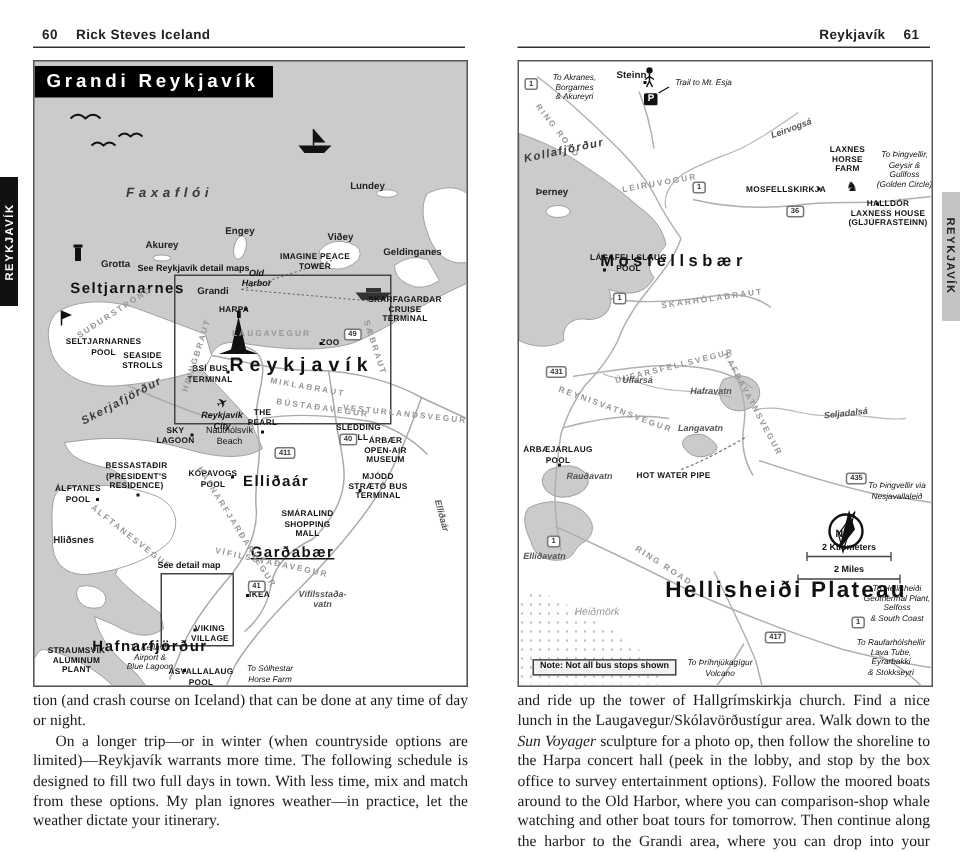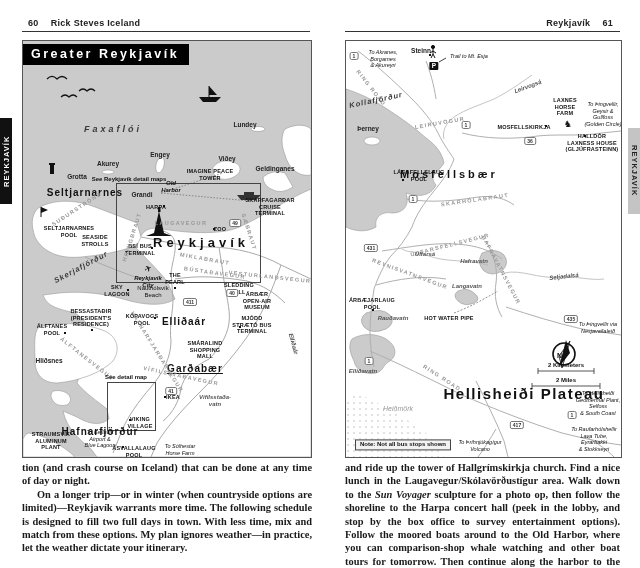--- a/index.html
+++ b/index.html
@@ -42,21 +42,21 @@
   .c-shield{font-size:5px;font-weight:bold;border:1px solid #777;background:#fff;
             padding:0 2px;border-radius:2px;color:#333;}
   .c-pbox{font-size:6.5px;font-weight:bold;background:#111;color:#fff;padding:0 2.5px;border-radius:1px;}
   .c-note{font-size:6px;font-weight:bold;border:1px solid #444;background:#f2f2f2;
           padding:1px 4px;white-space:nowrap;}
   .c-plateau{font-size:15px;font-weight:bold;letter-spacing:1.5px;}
   .c-scale{font-size:6px;font-weight:bold;}
   
   .body-text{position:absolute;top:461px;font-family:"Liberation Serif",serif;
              font-size:10.4px;line-height:13.4px;text-align:justify;color:#1a1a1a;}
-  .body-text p{margin:0;font-weight:bold;}
+  .body-text p{margin:0;}
   .body-text p.indent{text-indent:15px;}
 </style>
 </head>
 <body>
 
 <div id="page">
 
   <div class="running-head" style="left:28px;">
     <span>60</span>
     <span>Rick Steves Iceland</span>
@@ -151,21 +151,21 @@
         <rect x="141" y="355" width="2" height="2"></rect>
           <rect x="106" y="378" width="2" height="2"></rect>
         <rect x="99" y="405" width="2" height="2"></rect>
           <rect x="41" y="291" width="2" height="2"></rect>
         <rect x="68" y="288" width="2" height="2"></rect>
           <rect x="216" y="285" width="2" height="2"></rect>
       </g>
     </svg>
     <div class="detail-box" style="left:93px;top:142px;width:143px;height:98px;"></div>
     <div class="detail-box" style="left:84px;top:341px;width:47px;height:47px;"></div>
-    <div class="map-title">Greater Reykjavík</div>
+    <div class="map-title">Grandi Reykjavík</div>
     <div id="leftmap-labels">
         <div class="lbl c-sea" style="left: 90px; top: 88px; transform: translate(-50%, -50%);">Faxaflói</div>
         <div class="lbl c-isl" style="left: 222px; top: 84px; transform: translate(-50%, -50%);">Lundey</div>
         <div class="lbl c-isl" style="left: 85px; top: 123px; transform: translate(-50%, -50%);">Akurey</div>
         <div class="lbl c-isl" style="left: 137px; top: 114px; transform: translate(-50%, -50%);">Engey</div>
         <div class="lbl c-isl" style="left: 204px; top: 118px; transform: translate(-50%, -50%);">Viðey</div>
         <div class="lbl c-isl" style="left: 252px; top: 128px; transform: translate(-50%, -50%);">Geldinganes</div>
         <div class="lbl c-isl" style="left: 54px; top: 136px; transform: translate(-50%, -50%);">Grotta</div>
         <div class="lbl c-town" style="left: 62px; top: 152px; transform: translate(-50%, -50%);">Seltjarnarnes</div>
         <div class="lbl c-road" style="left: 54px; top: 168px; transform: translate(-50%, -50%) rotate(-33deg);">SUÐURSTRÖND</div>

